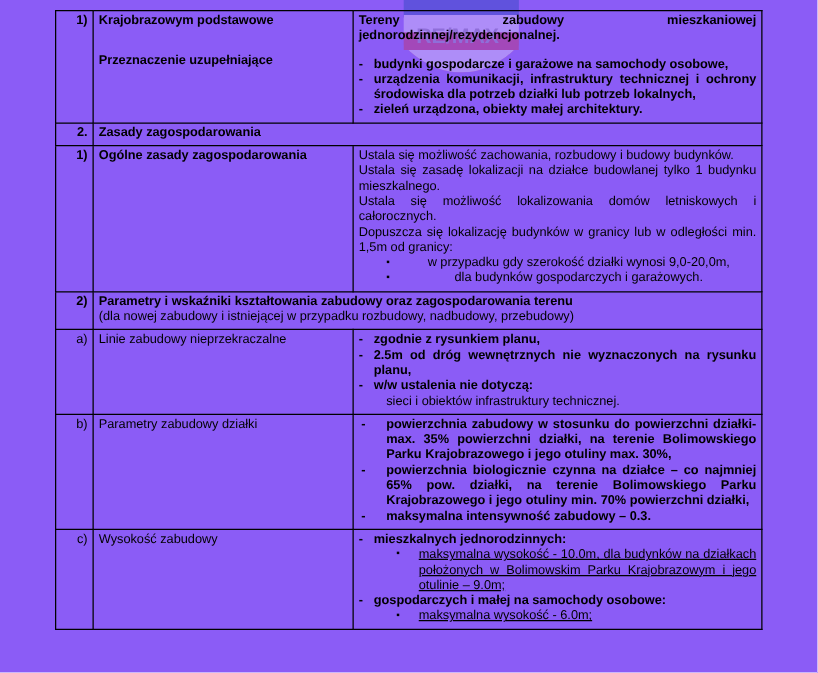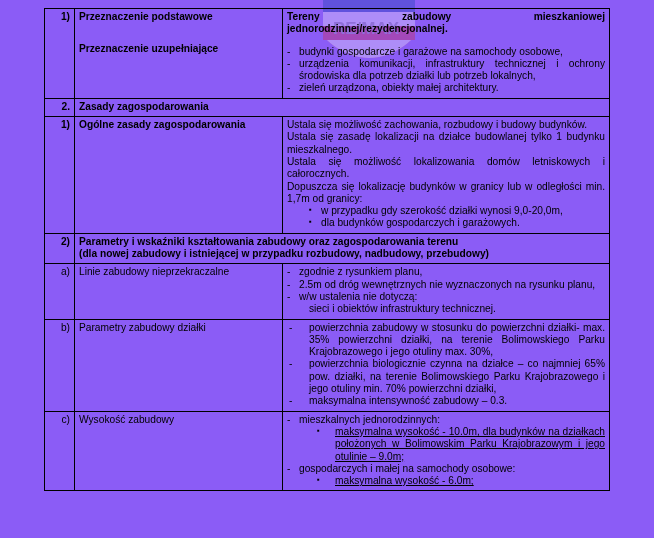--- a/index.html
+++ b/index.html
@@ -81,48 +81,49 @@
   ul.dash, ul.bul {
     margin: 0;
     padding: 0;
     list-style: none;
   }
   ul.dash > li {
     position: relative;
     padding-left: 12px;
     text-align: justify;
     text-justify: inter-word;
+    font-weight: bold;
   }
   ul.dash > li::before {
     content: "-";
     position: absolute;
     left: 0;
     top: 0;
   }
   ul.dash.wide > li { padding-left: 22px; }
   ul.dash.wide > li::before { left: 2px; }
 
   ul.bul > li {
     position: relative;
     padding-left: 34px;
-    text-align: left;
+    text-align: center;
   }
   ul.bul > li::before {
     content: "\25AA";
     position: absolute;
     left: 22px;
     top: -1px;
     font-size: 8px;
   }
   ul.bul.deep > li { padding-left: 48px; text-align: justify; text-justify: inter-word; text-decoration: underline; }
   ul.bul.deep > li::before { left: 30px; }
 
   .subline { display: block; padding-left: 22px; }
 
-  .hdr-sub { font-weight: bold; display: block; }
+  .hdr-sub { font-weight: normal; display: block; }
 </style>
 </head>
 <body>
 
 <div id="page">
 
   <svg id="watermark" viewBox="0 0 112 66" xmlns="http://www.w3.org/2000/svg">
     <path d="M10 4 H102 V18 H10 Z" fill="#003da5"></path>
     <path d="M10 18 H102 V30 H10 Z" fill="#ffffff"></path>
     <path d="M10 30 H102 V44 H10 Z" fill="#dc1c2e"></path>
@@ -143,21 +144,21 @@
     <colgroup>
       <col class="col-num">
       <col class="col-mid">
       <col class="col-right">
     </colgroup>
     <tbody>
 
       <tr>
         <td class="num bold">1)</td>
         <td>
-          <span class="line bold">Przeznaczenie podstawowe</span>
+          <span class="line bold">Krajobrazowym podstawowe</span>
           <span class="gap"></span>
           <span class="gap"></span>
           <span class="line bold">Przeznaczenie uzupełniające</span>
         </td>
         <td>
           <div class="just bold">Tereny zabudowy mieszkaniowej jednorodzinnej/rezydencjonalnej.</div>
           <span class="gap"></span>
           <ul class="dash">
             <li>budynki gospodarcze i garażowe na samochody osobowe,</li>
             <li>urządzenia komunikacji, infrastruktury technicznej i ochrony środowiska dla potrzeb działki lub potrzeb lokalnych,</li>
@@ -171,21 +172,21 @@
         <td colspan="2" class="bold">Zasady zagospodarowania</td>
       </tr>
 
       <tr>
         <td class="num bold">1)</td>
         <td class="bold">Ogólne zasady zagospodarowania</td>
         <td>
           <div class="just">Ustala się możliwość zachowania, rozbudowy i budowy budynków.</div>
           <div class="just">Ustala się zasadę lokalizacji na działce budowlanej tylko 1 budynku mieszkalnego.</div>
           <div class="just">Ustala się możliwość lokalizowania domów letniskowych i całorocznych.</div>
-          <div class="just">Dopuszcza się lokalizację budynków w granicy lub w odległości min. 1,7m od granicy:</div>
+          <div class="just">Dopuszcza się lokalizację budynków w granicy lub w odległości min. 1,5m od granicy:</div>
           <ul class="bul">
             <li>w przypadku gdy szerokość działki wynosi 9,0-20,0m,</li>
             <li>dla budynków gospodarczych i garażowych.</li>
           </ul>
         </td>
       </tr>
 
       <tr>
         <td class="num bold">2)</td>
         <td colspan="2">

